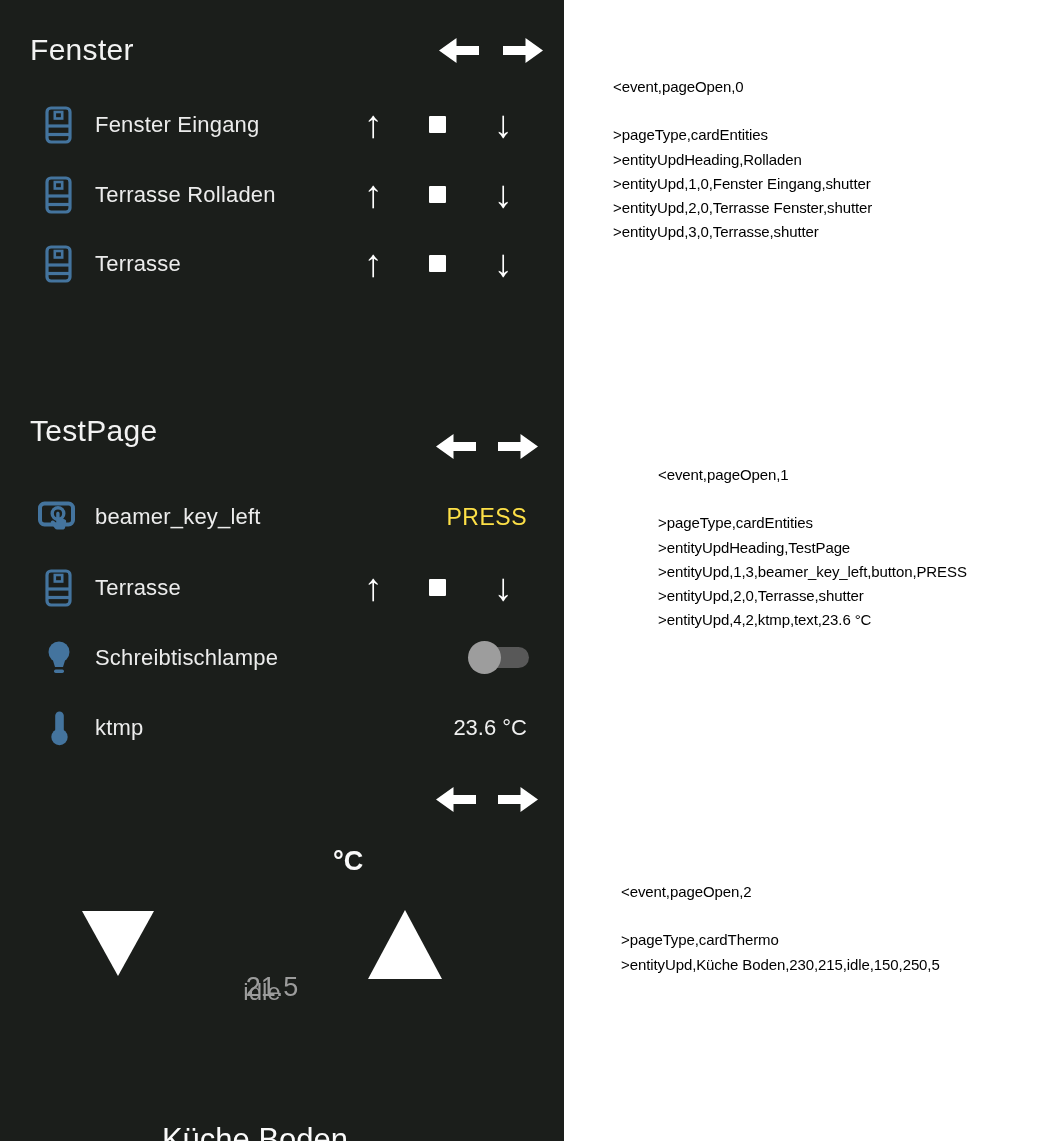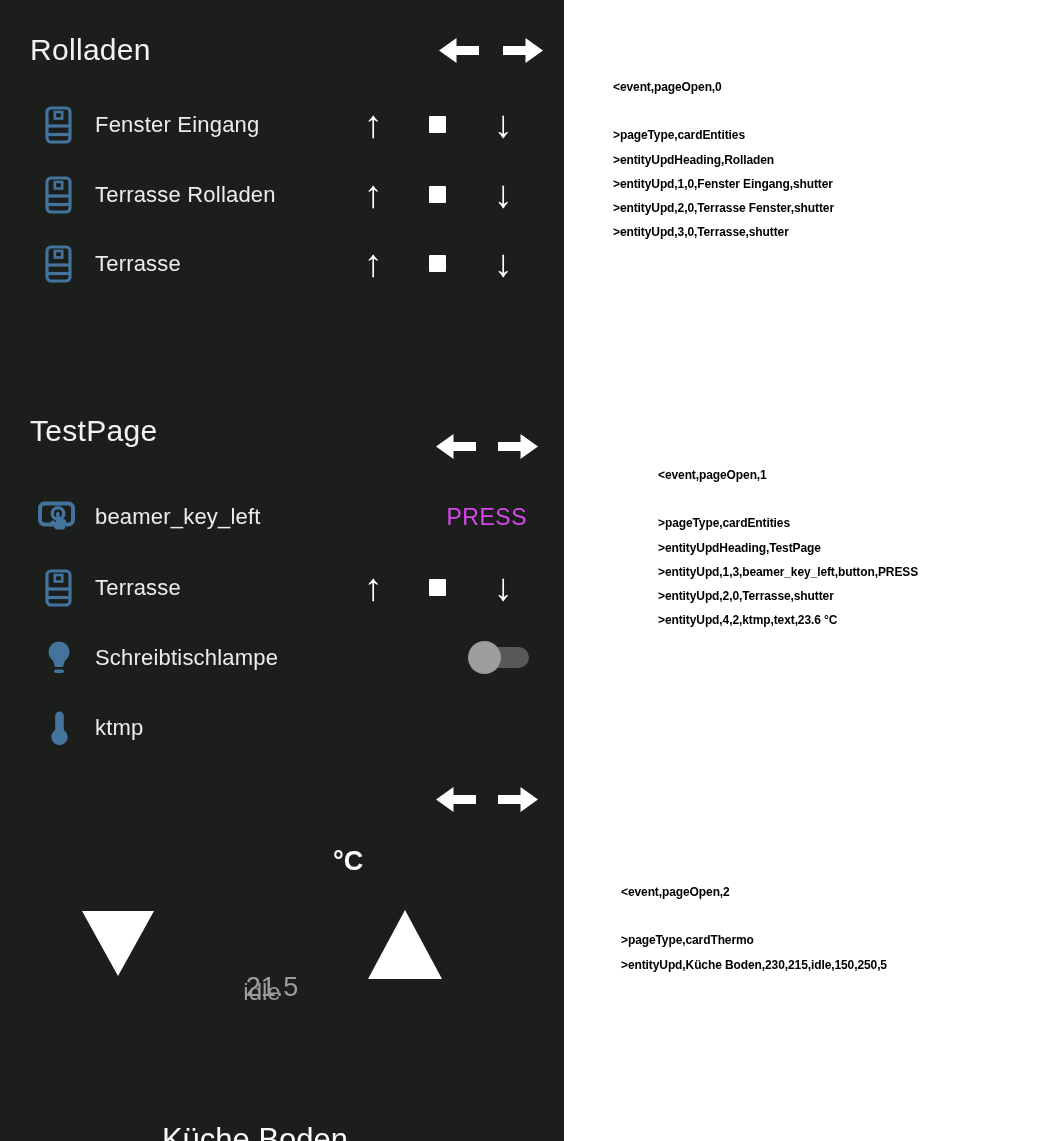--- a/index.html
+++ b/index.html
@@ -7,42 +7,42 @@
     width:1045px;height:1141px;position:relative;background:#ffffff;
     font-family:"Liberation Sans",sans-serif;overflow:hidden;
   }
   .panel{position:absolute;left:0;top:0;width:564px;height:1141px;background:#1b1e1b;overflow:hidden;}
   .heading{position:absolute;left:30px;font-size:30px;color:#f2f2f2;letter-spacing:.3px;}
   .row{position:absolute;left:0;width:564px;height:70px;}
   .row-label{position:absolute;left:95px;top:0;height:70px;line-height:70px;font-size:22px;color:#ececec;letter-spacing:.2px;}
   .btn-arrow{position:absolute;width:42px;height:70px;line-height:68px;text-align:center;font-size:38px;color:#ffffff;cursor:pointer;}
   .btn-stop{position:absolute;left:429px;top:26px;width:17px;height:17px;background:#ffffff;border-radius:1px;cursor:pointer;}
   .nav{position:absolute;width:40px;height:27px;cursor:pointer;}
-  .press{position:absolute;right:37px;top:0;height:70px;line-height:70px;font-size:23px;font-weight:500;color:#d946ef;letter-spacing:.5px;cursor:pointer;}
+  .press{position:absolute;right:37px;top:0;height:70px;line-height:70px;font-size:23px;font-weight:500;color:#fde047;letter-spacing:.5px;cursor:pointer;}
   .value-text{position:absolute;right:37px;top:0;height:70px;line-height:70px;font-size:22px;color:#f0f0f0;}
   .toggle{position:absolute;right:35px;top:18px;width:61px;height:33px;cursor:pointer;}
   .toggle .track{position:absolute;left:4px;top:6px;width:57px;height:21px;border-radius:11px;background:#585858;}
   .toggle .knob{position:absolute;left:0;top:0;width:33px;height:33px;border-radius:50%;background:#9d9d9d;}
   .icon{position:absolute;}
   .tri{position:absolute;width:0;height:0;cursor:pointer;}
   .tri-down{border-left:36px solid transparent;border-right:36px solid transparent;border-top:65px solid #ffffff;}
   .tri-up{border-left:37px solid transparent;border-right:37px solid transparent;border-bottom:69px solid #ffffff;}
   .temp-big{position:absolute;left:206px;top:840px;font-size:76px;font-weight:700;color:#fafafa;letter-spacing:-3px;line-height:1;}
   .temp-unit{position:absolute;left:333px;top:846px;font-size:27px;font-weight:700;color:#fafafa;}
   .thermo-sub{position:absolute;transform:translateX(-50%);color:#9c9c9c;}
   .thermo-title{position:absolute;left:255px;transform:translateX(-50%);top:1082px;font-size:31px;color:#fafafa;margin-top:40px;}
-  .note{position:absolute;font-size:12px;font-weight:700;color:#000;letter-spacing:-.1px;}
+  .note{position:absolute;font-size:15px;font-weight:400;color:#000;letter-spacing:-.1px;}
   .note div{min-height:24.2px;line-height:24.2px;white-space:pre;}
 </style>
 </head>
 <body>
 
 <div class="panel">
 
-  <div class="heading" style="top:33px;">Rolladen</div>
+  <div class="heading" style="top:33px;">Fenster</div>
 
   <svg class="nav" style="left:439px;top:37px;" viewBox="0 0 40 27">
       <path d="M40 9 H17.5 V1 L0 13.5 L17.5 26 V18 H40 Z" fill="#fff"></path>
     </svg>
   <svg class="nav" style="left:503px;top:37px;" viewBox="0 0 40 27">
       <path d="M0 9 H22.5 V1 L40 13.5 L22.5 26 V18 H0 Z" fill="#fff"></path>
     </svg>
 
   <div class="row" style="top:90px;padding-left:36px;">
     <svg class="icon" style="left:45px;top:16px;" width="27" height="38" viewBox="0 0 27 38">
@@ -127,20 +127,21 @@
       <div class="knob"></div>
     </div>
   </div>
 
   <div class="row" style="top:693px;">
     <svg class="icon" style="left:50px;top:17px;" width="19" height="36" viewBox="0 0 19 36">
       <rect x="5.2" y="1.5" width="8.6" height="22" rx="4.3" fill="#44749e"></rect>
       <circle cx="9.5" cy="27" r="8.2" fill="#44749e"></circle>
     </svg>
     <div class="row-label">ktmp</div>
+    <div class="value-text">23.6 °C</div>
   </div>
 
   <svg class="nav" style="left:436px;top:786px;" viewBox="0 0 40 27">
       <path d="M40 9 H17.5 V1 L0 13.5 L17.5 26 V18 H40 Z" fill="#fff"></path>
     </svg>
   <svg class="nav" style="left:498px;top:786px;" viewBox="0 0 40 27">
       <path d="M0 9 H22.5 V1 L40 13.5 L22.5 26 V18 H0 Z" fill="#fff"></path>
     </svg>
 
   <div class="temp-unit">°C</div>

